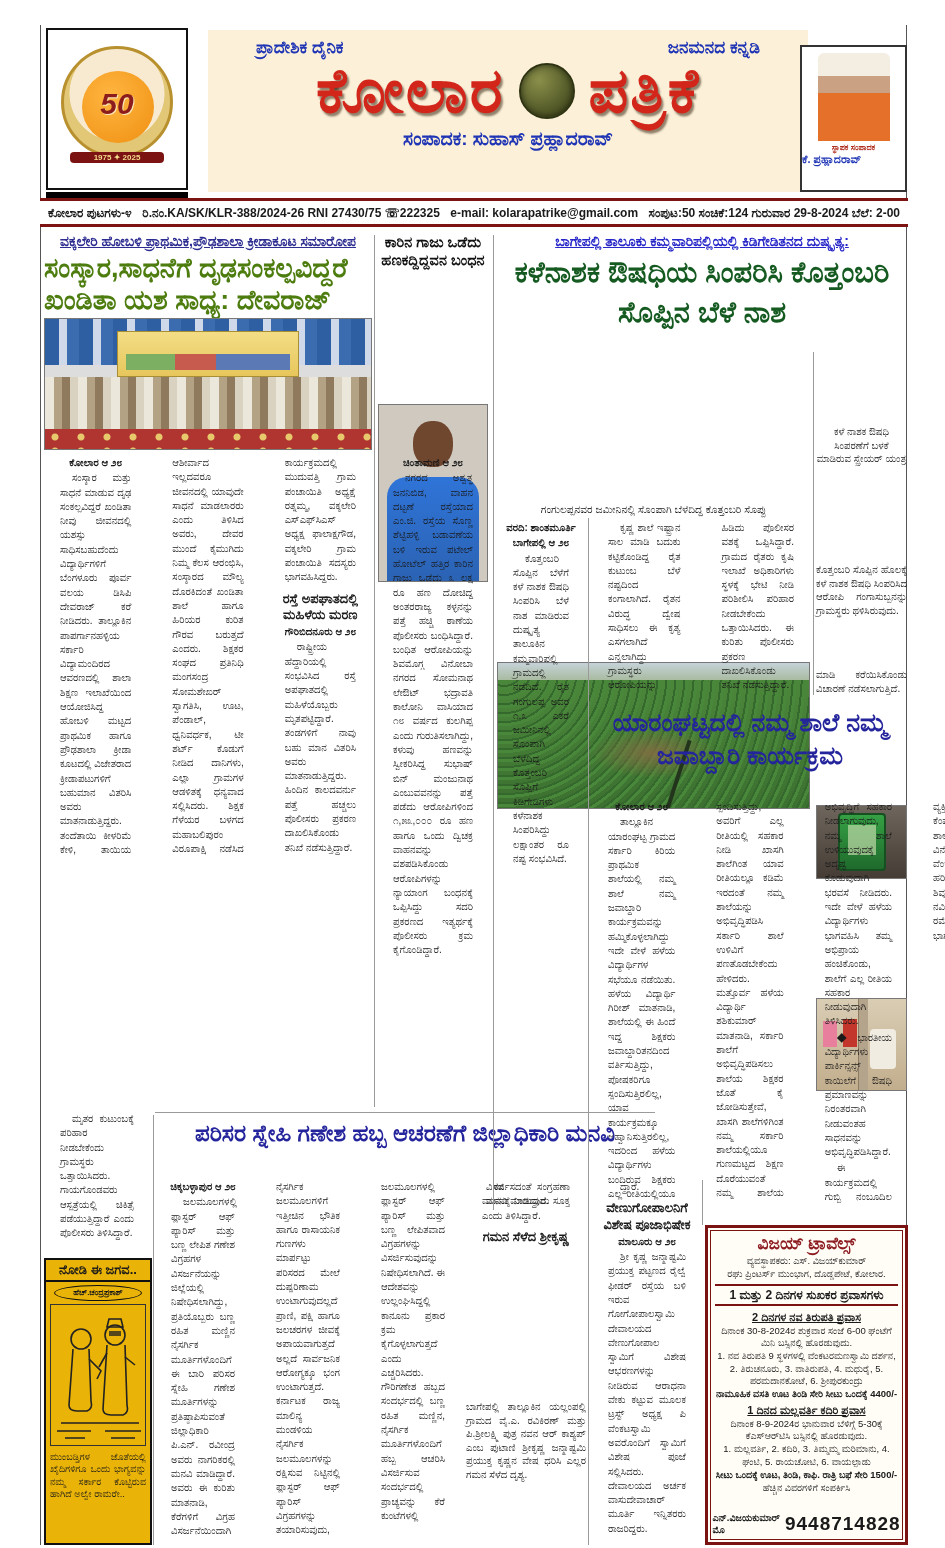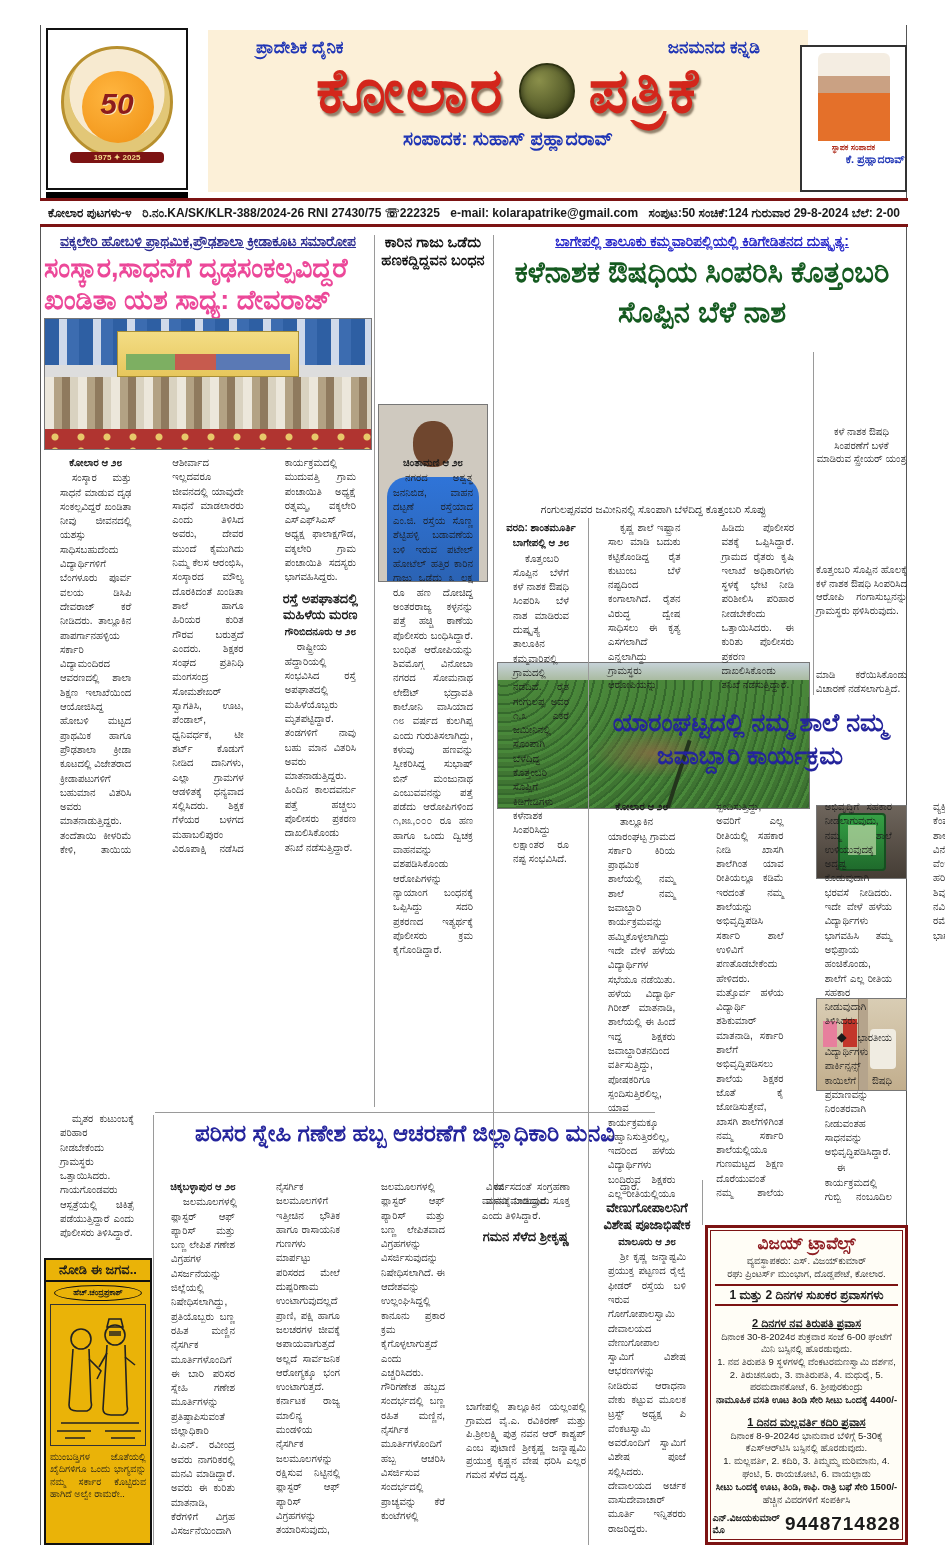--- a/index.html
+++ b/index.html
@@ -31,21 +31,21 @@
           text-shadow:2px 3px 2px rgba(40,20,0,.5);letter-spacing:2px;}
   .coin{width:56px;height:56px;border-radius:50%;border:2px solid #2e3312;
           background:radial-gradient(circle at 35% 30%,#8a8f4a,#5a602c 55%,#343a14);
           box-shadow:inset 0 0 6px #00000088;}
   .editor-line{text-align:center;color:#1f35b5;font-weight:bold;font-size:19px;margin-top:6px;}
   .founder-box{left:800px;top:45px;width:107px;height:147px;border:2px solid #333;background:#fff;}
   .founder-photo{width:72px;height:88px;margin:6px auto 2px;
           background:linear-gradient(#f4ede2 0 26%,#caa183 26% 45%,#e4702a 45% 100%);
           border-radius:6px 6px 0 0;}
   .founder-label{text-align:center;font-size:8px;color:#b03020;font-weight:bold;}
-  .founder-name{text-align:right;font-size:11px;color:#1f35b5;font-weight:bold;}
+  .founder-name{text-align:left;font-size:11px;color:#1f35b5;font-weight:bold;}
 
   
   .info-bar{left:40px;top:198px;width:868px;height:29px;border-top:3px solid #7c1313;border-bottom:3px solid #7c1313;
           display:flex;align-items:center;justify-content:space-between;padding:0 8px;
           font-size:12px;font-weight:bold;background:#fff;white-space:nowrap;}
 
   
   .kicker{font-weight:bold;text-decoration:underline;text-align:center;}
   .headline{font-weight:bold;}
   .body-txt{font-size:10px;line-height:1.43;text-align:justify;}
@@ -96,21 +96,21 @@
   .cartoon-draw{width:96px;height:142px;margin:2px auto;border:1px solid #333;}
   .cartoon-cap{font-size:9.5px;line-height:1.3;text-align:justify;padding:3px 4px;}
 
   
   .ad{left:705px;top:1225px;width:203px;height:320px;border:3px solid #7c1313;background:#fffdf6;padding:2px;}
   .ad-inner{border:1px solid #7c1313;height:100%;padding:3px 4px;display:flex;flex-direction:column;gap:1px;}
   .ad-title{color:#8e1d22;font-weight:bold;font-size:17px;text-align:center;}
   .ad-line{font-size:9.5px;text-align:center;line-height:1.3;}
   .ad-banner{border-top:2px solid #7c1313;border-bottom:2px solid #7c1313;font-weight:bold;font-size:12px;
       text-align:center;padding:2px 0;margin:2px 0;}
-  .ad-sec{font-weight:bold;font-size:11px;text-align:center;text-decoration:underline;margin-top:8px;}
+  .ad-sec{font-weight:bold;font-size:11px;text-align:center;text-decoration:underline;margin-top:2px;}
   .ad-phone{display:flex;align-items:center;justify-content:center;gap:5px;margin-top:auto;}
   .ad-phone .nm{font-size:9.5px;font-weight:bold;}
   .ad-phone .no{font-size:19px;font-weight:bold;letter-spacing:1px;}
 </style>
 </head>
 <body>
 
 <div class="page">
 
   <div class="edge" style="left:40px;"></div>
@@ -145,21 +145,21 @@
   </div>
 
   <div class="abs info-bar">
     <span>ಕೋಲಾರ ಪುಟಗಳು-೪</span>
     <span>ರಿ.ನಂ.KA/SK/KLR-388/2024-26 RNI 27430/75 ☏222325</span>
     <span>e-mail: kolarapatrike@gmail.com</span>
     <span>ಸಂಪುಟ:50 ಸಂಚಿಕೆ:124 ಗುರುವಾರ 29-8-2024 ಬೆಲೆ: 2-00</span>
   </div>
 
   <div class="abs kicker" style="left:44px;top:233px;width:328px;font-size:14px;color:#2d2d91;">ವಕ್ಕಲೇರಿ ಹೋಬಳಿ ಪ್ರಾಥಮಿಕ,ಪ್ರೌಢಶಾಲಾ ಕ್ರೀಡಾಕೂಟ ಸಮಾರೋಪ</div>
-  <div class="abs headline" style="left:44px;top:252px;width:328px;font-size:27px;line-height:1.2;color:#ec4899;">ಸಂಸ್ಕಾರ,ಸಾಧನೆಗೆ ದೃಢಸಂಕಲ್ಪವಿದ್ದರೆ ಖಂಡಿತಾ ಯಶ ಸಾಧ್ಯ: ದೇವರಾಜ್</div>
+  <div class="abs headline" style="left:44px;top:252px;width:328px;font-size:27px;line-height:1.2;color:#4d7c0f;">ಸಂಸ್ಕಾರ,ಸಾಧನೆಗೆ ದೃಢಸಂಕಲ್ಪವಿದ್ದರೆ ಖಂಡಿತಾ ಯಶ ಸಾಧ್ಯ: ದೇವರಾಜ್</div>
   <div class="abs photo" style="left:44px;top:318px;width:328px;height:132px;">
     <div class="ev-drapes"></div>
     <div class="ev-crowd"></div>
     <div class="ev-banner"></div>
     <div class="ev-table"></div>
   </div>
   <div class="abs body-txt" style="left:44px;top:456px;width:328px;height:650px;column-count:3;column-gap:9px;">
     <div class="dl">ಕೋಲಾರ ಆ ೨೮</div>
     <p>ಸಂಸ್ಕಾರ ಮತ್ತು ಸಾಧನೆ ಮಾಡುವ ದೃಢ ಸಂಕಲ್ಪವಿದ್ದರೆ ಖಂಡಿತಾ ನೀವು ಜೀವನದಲ್ಲಿ ಯಶಸ್ಸು ಸಾಧಿಸಬಹುದೆಂದು ವಿದ್ಯಾರ್ಥಿಗಳಿಗೆ ಬೆಂಗಳೂರು ಪೂರ್ವ ವಲಯ ಡಿಸಿಪಿ ದೇವರಾಜ್ ಕರೆ ನೀಡಿದರು. ತಾಲ್ಲೂಕಿನ ಪಾಪರ್ಗಾನಹಳ್ಳಿಯ ಸರ್ಕಾರಿ ವಿದ್ಯಾಮಂದಿರದ ಆವರಣದಲ್ಲಿ ಶಾಲಾ ಶಿಕ್ಷಣ ಇಲಾಖೆಯಿಂದ ಆಯೋಜಿಸಿದ್ದ ಹೋಬಳಿ ಮಟ್ಟದ ಪ್ರಾಥಮಿಕ ಹಾಗೂ ಪ್ರೌಢಶಾಲಾ ಕ್ರೀಡಾ ಕೂಟದಲ್ಲಿ ವಿಜೇತರಾದ ಕ್ರೀಡಾಪಟುಗಳಿಗೆ ಬಹುಮಾನ ವಿತರಿಸಿ ಅವರು ಮಾತನಾಡುತ್ತಿದ್ದರು. ತಂದೆತಾಯಿ ಕೀಳರಿಮೆ ಕೇಳಿ, ತಾಯಿಯ ಆಶೀರ್ವಾದ ಇಲ್ಲದವರೂ ಜೀವನದಲ್ಲಿ ಯಾವುದೇ ಸಾಧನೆ ಮಾಡಲಾರರು ಎಂದು ತಿಳಿಸಿದ ಅವರು, ದೇವರ ಮುಂದೆ ಕೈಮುಗಿದು ನಿಮ್ಮ ಕೆಲಸ ಆರಂಭಿಸಿ, ಸಂಸ್ಕಾರದ ಮೌಲ್ಯ ದೊರಕಿದಂತೆ ಖಂಡಿತಾ ಶಾಲೆ ಹಾಗೂ ಹಿರಿಯರ ಕುರಿತ ಗೌರವ ಬರುತ್ತದೆ ಎಂದರು. ಶಿಕ್ಷಕರ ಸಂಘದ ಪ್ರತಿನಿಧಿ ಮಂಗಸಂದ್ರ ಸೋಮಶೇಖರ್ ಸ್ವಾಗತಿಸಿ, ಊಟ, ಪೆಂಡಾಲ್, ಧ್ವನಿವರ್ಧಕ, ಟೀ ಶರ್ಟ್ ಕೊಡುಗೆ ನೀಡಿದ ದಾನಿಗಳು, ಎಲ್ಲಾ ಗ್ರಾಮಗಳ ಆಡಳಿತಕ್ಕೆ ಧನ್ಯವಾದ ಸಲ್ಲಿಸಿದರು. ಶಿಕ್ಷಕ ಗೆಳೆಯರ ಬಳಗದ ಮಹಾಬಲಿಪುರಂ ವಿರೂಪಾಕ್ಷಿ ನಡೆಸಿದ ಕಾರ್ಯಕ್ರಮದಲ್ಲಿ ಮುದುವತ್ತಿ ಗ್ರಾಮ ಪಂಚಾಯಿತಿ ಅಧ್ಯಕ್ಷೆ ರತ್ನಮ್ಮ, ವಕ್ಕಲೇರಿ ಎಸ್‌ಎಫ್‌ಸಿಎಸ್ ಅಧ್ಯಕ್ಷ ಫಾಲಾಕ್ಷಗೌಡ, ವಕ್ಕಲೇರಿ ಗ್ರಾಮ ಪಂಚಾಯಿತಿ ಸದಸ್ಯರು ಭಾಗವಹಿಸಿದ್ದರು.</p>
     <div class="subhead">ರಸ್ತೆ ಅಪಘಾತದಲ್ಲಿ ಮಹಿಳೆಯ ಮರಣ</div>

